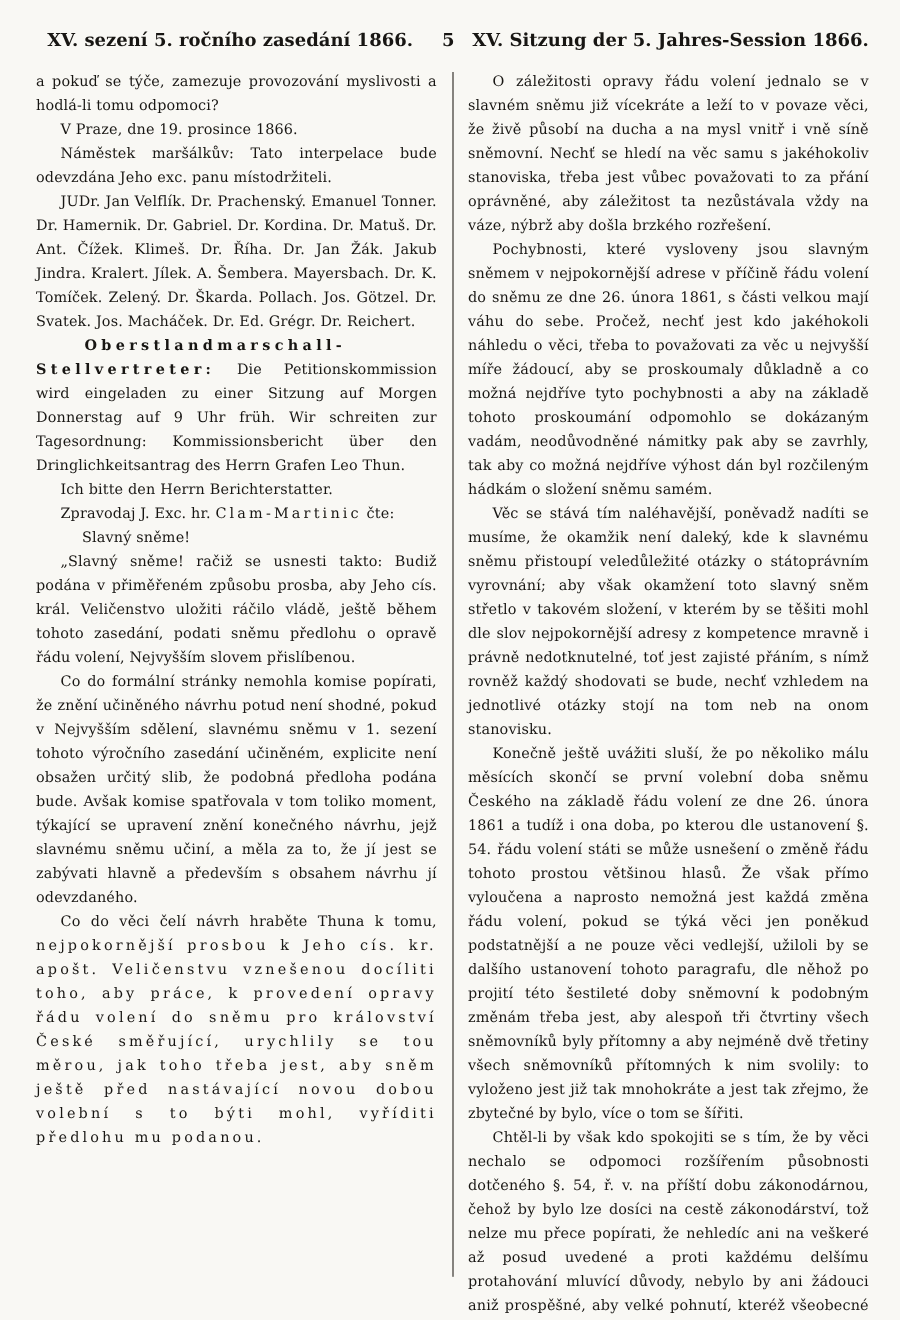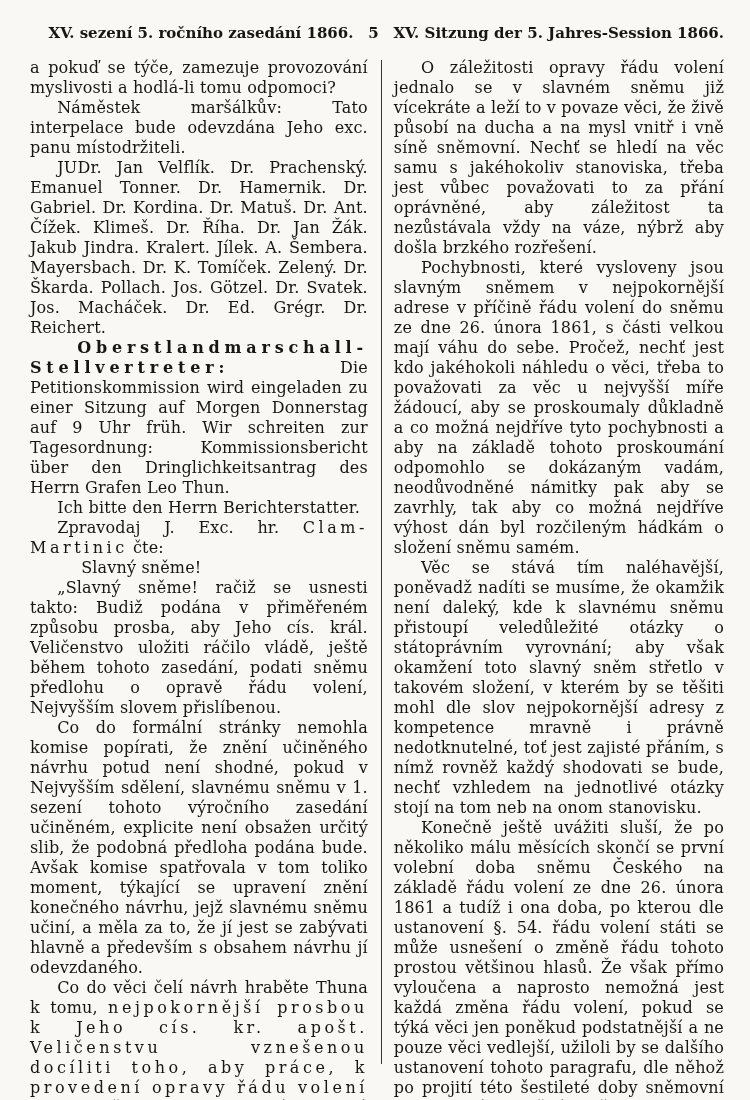--- a/index.html
+++ b/index.html
@@ -21,36 +21,36 @@
   .running-head {
     display: flex;
     align-items: baseline;
     font-weight: bold;
     font-size: 15px;
     margin-bottom: 16px;
   }
   .running-head .head-left,
   .running-head .head-right {
     flex: 1 1 0;
-    text-align: right;
+    text-align: center;
     white-space: nowrap;
   }
   .running-head .head-page {
     width: 40px;
     text-align: center;
   }
   .columns {
     display: flex;
     align-items: stretch;
     height: 1020px;
   }
   .column {
     flex: 1 1 0;
     text-align: justify;
-    font-size: 16px;
+    font-size: 12px;
     line-height: 20px;
     letter-spacing: 0.01em;
   }
   .col-divider {
     width: 1px;
     background: #3a3731;
     margin: 2px 12px 14px 13px;
   }
   p { margin: 0; }
   .ind  { text-indent: 1.7em; }
@@ -67,20 +67,21 @@
   <div class="running-head">
     <span class="head-left">XV. sezení 5. ročního zasedání 1866.</span>
     <span class="head-page">5</span>
     <span class="head-right">XV. Sitzung der 5. Jahres-Session 1866.</span>
   </div>
 
   <div class="columns">
 
     <div class="column">
       <p>a pokuď se týče, zamezuje provozování myslivosti a hodlá-li tomu odpomoci?</p>
+      <p class="ind">V Praze, dne 19. prosince 1866.</p>
       <p class="ind">Náměstek maršálkův: Tato interpelace bude odevzdána Jeho exc. panu místodržiteli.</p>
       <p class="ind">JUDr. Jan Velflík.  Dr. Prachenský.  Emanuel Tonner.  Dr. Hamernik.  Dr. Gabriel.  Dr. Kordina.  Dr. Matuš.  Dr. Ant. Čížek.  Klimeš.  Dr. Říha.  Dr. Jan Žák.  Jakub Jindra.  Kralert.  Jílek.  A. Šembera.  Mayersbach.  Dr. K. Tomíček.  Zelený.  Dr. Škarda.  Pollach.  Jos. Götzel.  Dr. Svatek.  Jos. Macháček.  Dr. Ed. Grégr.  Dr. Reichert.</p>
       <p class="ind"><span class="fr-sp">Oberstlandmarschall-Stellvertreter:</span> <span class="fr">Die Petitionskommission wird eingeladen zu einer Sitzung auf Morgen Donnerstag auf 9 Uhr früh. Wir schreiten zur Tagesordnung: Kommissionsbericht über den Dringlichkeitsantrag des Herrn Grafen Leo Thun.</span></p>
       <p class="ind fr">Ich bitte den Herrn Berichterstatter.</p>
       <p class="ind"><span>Zpravodaj J. Exc. hr. </span><span class="sp">Clam-Martinic</span><span> čte:</span></p>
       <p class="ind2">Slavný sněme!</p>
       <p class="ind">„Slavný sněme! račiž se usnesti takto: Budiž podána v přiměřeném způsobu prosba, aby Jeho cís. král. Veličenstvo uložiti ráčilo vládě, ještě během tohoto zasedání, podati sněmu předlohu o opravě řádu volení, Nejvyšším slovem přislíbenou.</p>
       <p class="ind">Co do formální stránky nemohla komise popírati, že znění učiněného návrhu potud není shodné, pokud v Nejvyšším sdělení, slavnému sněmu v 1. sezení tohoto výročního zasedání učiněném, explicite není obsažen určitý slib, že podobná předloha podána bude. Avšak komise spatřovala v tom toliko moment, týkající se upravení znění konečného návrhu, jejž slavnému sněmu učiní, a měla za to, že jí jest se zabývati hlavně a především s obsahem návrhu jí odevzdaného.</p>
       <p class="ind"><span>Co do věci čelí návrh hraběte Thuna k tomu, </span><span class="sp">nejpokornější prosbou k Jeho cís. kr. apošt. Veličenstvu vznešenou docíliti toho, aby práce, k provedení opravy řádu volení do sněmu pro království České směřující, urychlily se tou měrou, jak toho třeba jest, aby sněm ještě před nastávající novou dobou volební s to býti mohl, vyříditi předlohu mu podanou.</span></p>
 

